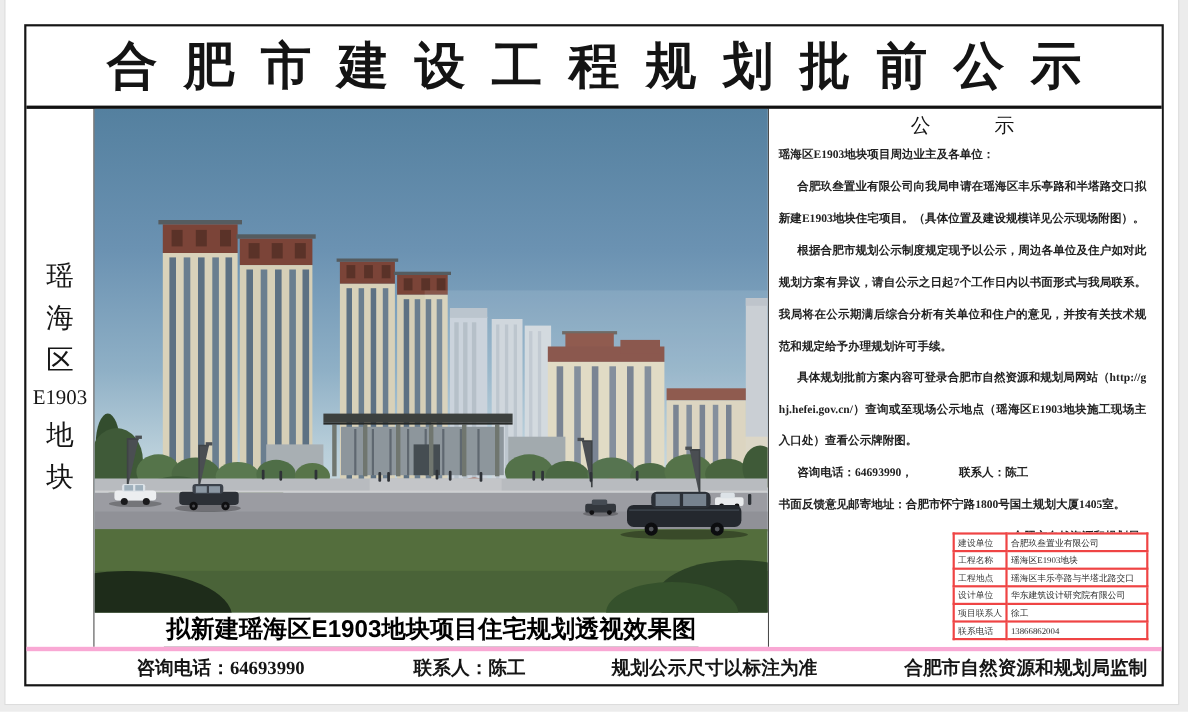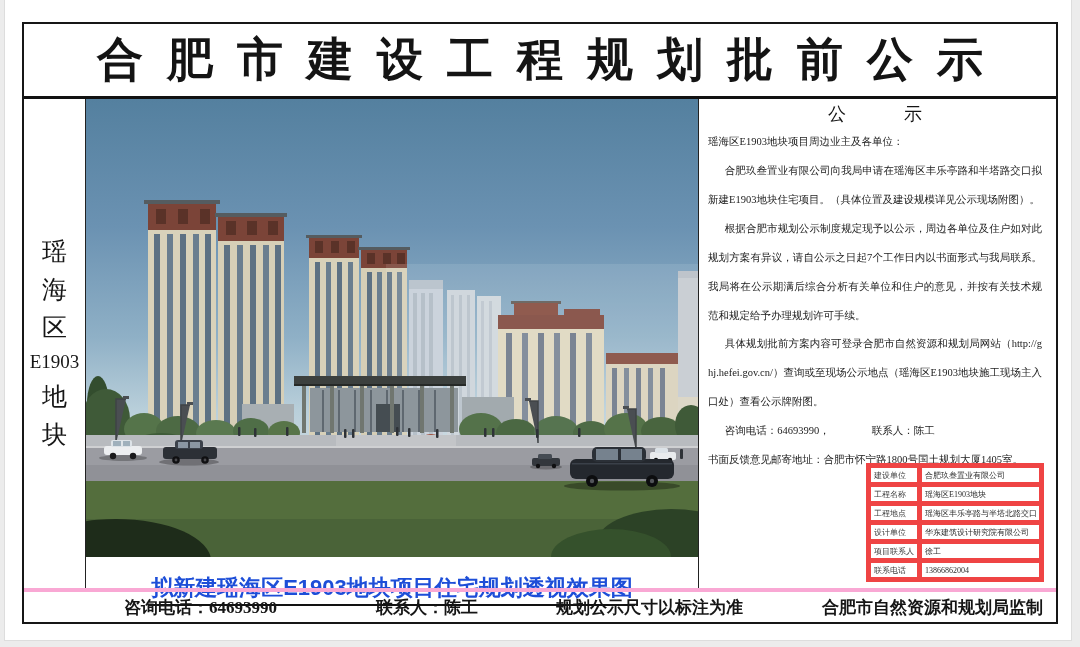--- a/index.html
+++ b/index.html
@@ -45,47 +45,47 @@
     position:relative;height:458px;flex:0 0 458px;overflow:hidden;
     background:linear-gradient(180deg,#54809f 0%,#6b92b2 28%,#8fb0c6 52%,#b9cfda 68%,#cbd9e0 78%,#cbd9e0 100%);
   }
   .photo svg{display:block;width:100%;height:100%;}
   .caption-row{
     flex:1 1 auto;display:flex;align-items:center;justify-content:center;
     background:#fff;
   }
   .caption-row .cap{
     font-family:"Liberation Sans","DejaVu Sans",sans-serif;
-    font-weight:700;font-size:22px;color:#1d4ed8;
-    border-bottom:2px solid #121212;padding:16px 2px 1px 2px;white-space:nowrap;
+    font-weight:700;font-size:22px;color:#000000;
+    border-bottom:2px solid #121212;padding:0 2px 1px 2px;white-space:nowrap;
   }
   
   .col-notice{
     flex:1 1 auto;position:relative;padding:3px 14px 0 9px;box-sizing:border-box;
     background:#fff;
   }
   .notice-heading{
     text-align:center;font-size:18px;color:#141414;
     letter-spacing:58px;text-indent:58px;line-height:1.35;white-space:nowrap;
   }
-  .notice-body{margin-top:2px;}
+  .notice-body{margin-top:2px;font-weight:bold;}
   .notice-body p{
     margin:0;font-size:10.5px;line-height:2.75;text-align:justify;color:#222;
     word-break:break-all;
   }
   .notice-body p.ind{text-indent:1.6em;}
   .notice-body p.sig{text-align:right;text-indent:0;padding-right:6px;}
   
   .info-table{
     position:absolute;right:12px;bottom:6px;width:178px;
     border-collapse:collapse;table-layout:fixed;
     font-size:8px;color:#333;background:#fff;
   }
   .info-table td{
-    border:5px solid #ef4444;height:14px;padding:0 3px;
+    border:2px solid #ef4444;height:14px;padding:0 3px;
     overflow:hidden;white-space:nowrap;
   }
   .info-table td.lbl{width:40px;color:#3a3a3a;}
   .info-table td.val{color:#2b2b2b;}
   
   .footer{
     flex:0 0 30px;border-top:4px solid #f9a8d4;
     display:flex;align-items:center;
     padding:0 13px 0 100px;box-sizing:content-box;
     font-size:17px;font-weight:600;color:#151515;white-space:nowrap;

